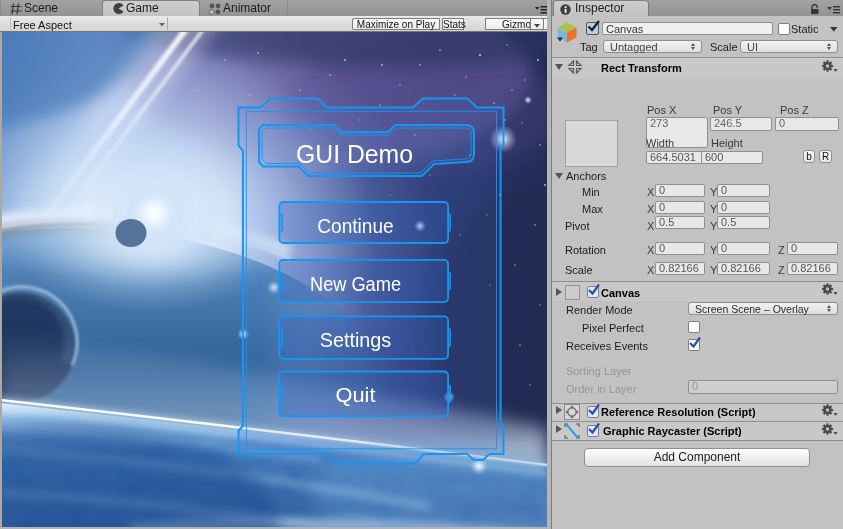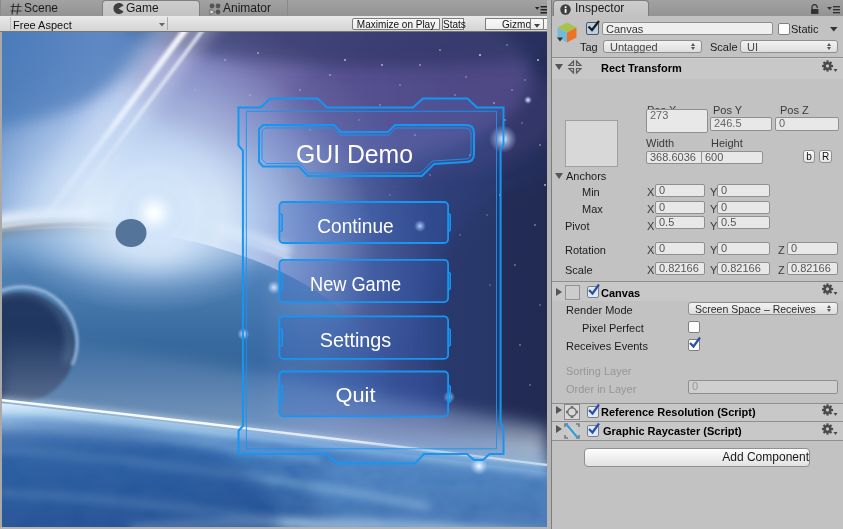--- a/index.html
+++ b/index.html
@@ -353,27 +353,27 @@
 <svg class="abs" style="left:15px;top:42px" width="16" height="16" viewBox="0 0 16 16" fill="none" stroke="#5a5a5a" stroke-width="1.2">
 <path d="M6.5 2 L2 6.5 L6.5 6.5 Z M9.5 2 L14 6.5 L9.5 6.5 Z M6.5 14 L2 9.5 L6.5 9.5 Z M9.5 14 L14 9.5 L9.5 9.5 Z"></path>
 </svg>
 <div class="lbl bold" style="left:49px;top:45px">Rect Transform</div>
 <div class="sep" style="top:41px;background:#d2d2d2"></div>
 
 
 <div class="lbl2" style="left:95px;top:87px">Pos X</div>
 <div class="lbl2" style="left:161px;top:87px">Pos Y</div>
 <div class="lbl2" style="left:228px;top:87px">Pos Z</div>
-<div class="fld" style="left:94px;top:92px;width:62px;height:24px;color:#666">273</div>
+<div class="fld" style="left:94px;top:100px;width:62px;height:31px;color:#666">273</div>
 <div class="fld" style="left:158px;top:100px;width:62px;height:14px;color:#666">246.5</div>
 <div class="fld" style="left:223px;top:100px;width:64px;height:14px;color:#666">0</div>
 <div class="abs" style="left:13px;top:103px;width:51px;height:45px;background:#d8d8d8;border:1px solid #a0a0a0"></div>
 <div class="lbl2" style="left:94px;top:120px">Width</div>
 <div class="lbl2" style="left:159px;top:120px">Height</div>
-<div class="fld" style="left:94px;top:134px;width:62px;height:13px;color:#555">368.6036</div>
+<div class="fld" style="left:94px;top:134px;width:62px;height:13px;color:#555">664.5031</div>
 <div class="fld" style="left:149px;top:134px;width:62px;height:13px;color:#555">600</div>
 <div class="abs" style="left:251px;top:133px;width:12px;height:13px;background:linear-gradient(#fafafa,#e3e3e3);border:1px solid #8f8f8f;border-radius:3px;font-size:10px;text-align:center;line-height:12px;box-sizing:border-box">b</div>
 <div class="abs" style="left:267px;top:133px;width:13px;height:13px;background:linear-gradient(#fafafa,#e3e3e3);border:1px solid #8f8f8f;border-radius:3px;font-size:10px;text-align:center;line-height:12px;box-sizing:border-box">R</div>
 
 <div class="fold open" style="left:3px;top:156px"></div>
 <div class="lbl" style="left:14px;top:153px">Anchors</div>
 <div class="lbl" style="left:30px;top:169px">Min</div>
 <div class="lbl2" style="left:95px;top:169px">X</div>
 <div class="fld" style="left:103px;top:167px;width:50px;height:13px;color:#555">0</div>
 <div class="lbl2" style="left:158px;top:169px">Y</div>
@@ -405,21 +405,21 @@
 <div class="sep" style="top:264px"></div>
 
 <div class="fold closed" style="left:4px;top:271px"></div>
 <div class="abs" style="left:13px;top:268px;width:13px;height:13px;background:#cccccc;border:1px solid #919191"></div>
 <div class="chk" style="left:35px;top:269px;background:#dce9f8"></div>
 <svg class="abs" style="left:35px;top:266px" width="14" height="14" viewBox="0 0 14 14">
       <path d="M2 7 L5.5 10.5 L12 1.5" fill="none" stroke="#2a4da8" stroke-width="2.2"></path>
     </svg>
 <div class="lbl bold" style="left:49px;top:270px">Canvas</div>
 <div class="lbl" style="left:14px;top:287px">Render Mode</div>
-<div class="pop" style="left:136px;top:285px;width:150px;height:13px;font-size:10.5px">Screen Space – Receives</div>
+<div class="pop" style="left:136px;top:285px;width:150px;height:13px;font-size:10.5px">Screen Scene – Overlay</div>
 <div class="lbl" style="left:30px;top:305px">Pixel Perfect</div>
 <div class="chk" style="left:136px;top:304px"></div>
 <div class="lbl" style="left:14px;top:323px">Receives Events</div>
 <div class="chk" style="left:136px;top:322px"></div>
 <svg class="abs" style="left:136px;top:319px" width="14" height="14" viewBox="0 0 14 14">
       <path d="M2 7 L5.5 10.5 L12 1.5" fill="none" stroke="#2a4da8" stroke-width="2.2"></path>
     </svg>
 <div class="lbl dis" style="left:14px;top:348px">Sorting Layer</div>
 <div class="lbl dis" style="left:14px;top:366px">Order in Layer</div>
 <div class="fld dis" style="left:136px;top:363px;width:150px;height:14px;background:#cfcfcf;color:#969696">0</div>
@@ -448,21 +448,21 @@
       <rect x="3.5" y="3.5" width="9" height="9" fill="#cfcfcf" opacity="0.5"></rect>
       <path d="M2.5 1.5 L13.5 14.5" stroke="#2aa0d8" stroke-width="2"></path>
     </svg>
 <div class="chk" style="left:35px;top:408px;background:#dce9f8"></div>
 <svg class="abs" style="left:35px;top:405px" width="14" height="14" viewBox="0 0 14 14">
       <path d="M2 7 L5.5 10.5 L12 1.5" fill="none" stroke="#2a4da8" stroke-width="2.2"></path>
     </svg>
 <div class="lbl bold" style="left:51px;top:408px">Graphic Raycaster (Script)</div>
 <div class="sep" style="top:423px"></div>
 
-<div class="abs" style="left:32px;top:431px;width:226px;height:19px;background:linear-gradient(#fdfdfd,#e2e2e2);border:1px solid #8f8f8f;border-radius:4px;box-sizing:border-box;text-align:right;font-size:12px;line-height:17px;color:#1a1a1a">Add Component</div>
+<div class="abs" style="left:32px;top:431px;width:226px;height:19px;background:linear-gradient(#fdfdfd,#e2e2e2);border:1px solid #8f8f8f;border-radius:4px;box-sizing:border-box;text-align:center;font-size:12px;line-height:17px;color:#1a1a1a">Add Component</div>
 
 <svg class="gear" style="left:270px;top:43px" width="16" height="13" viewBox="0 0 16 13">
       <g fill="#4a4a4a">
         <g transform="translate(5.5,6)">
           <circle r="4.1"></circle>
           <g>
             <rect x="-1.1" y="-5.6" width="2.2" height="11.2"></rect>
             <rect x="-1.1" y="-5.6" width="2.2" height="11.2" transform="rotate(45)"></rect>
             <rect x="-1.1" y="-5.6" width="2.2" height="11.2" transform="rotate(90)"></rect>
             <rect x="-1.1" y="-5.6" width="2.2" height="11.2" transform="rotate(135)"></rect>

